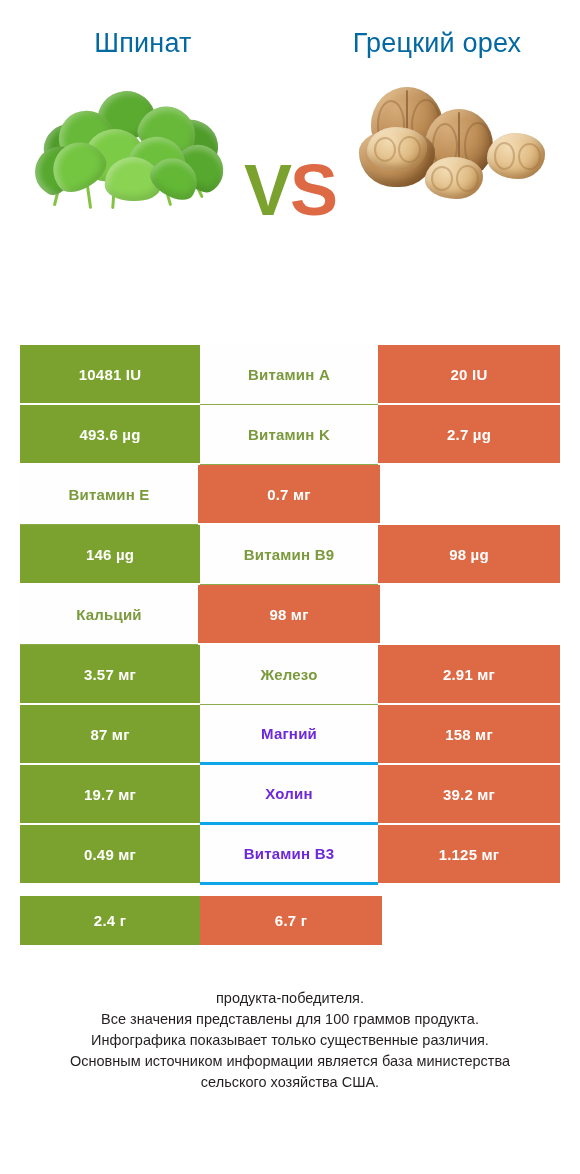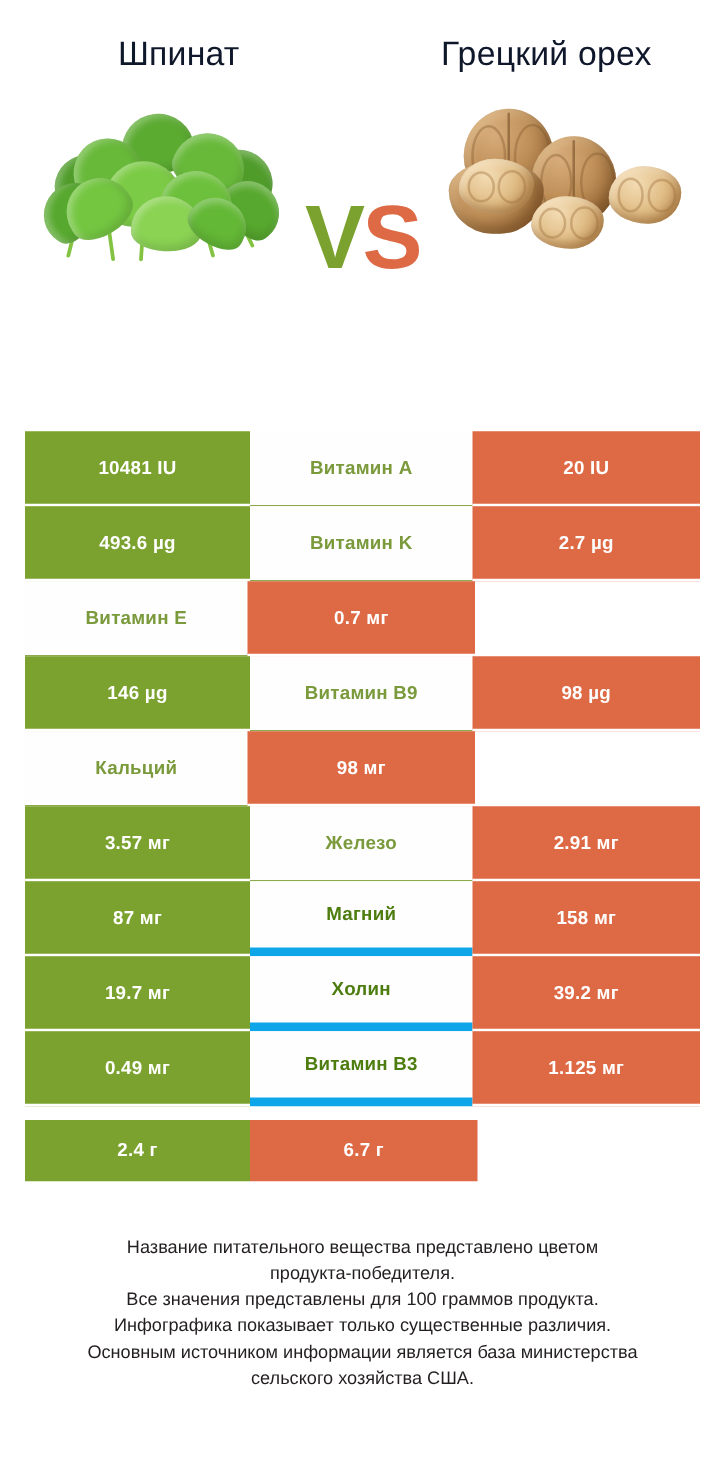--- a/index.html
+++ b/index.html
@@ -25,21 +25,21 @@
     padding: 26px 18px 0 18px;
     align-items: flex-start;
   }
   .title-cell {
     width: 50%;
     text-align: center;
     font-size: 27px;
     line-height: 34px;
     font-weight: 400;
     letter-spacing: 0.2px;
-    color: #0f172a;
+    color: #0369a1;
   }
   .title-left  { padding-right: 26px; }
   .title-right { padding-left: 18px; }
 
   
   .hero {
     position: relative;
     width: 580px;
     height: 160px;
     margin-top: 6px;
@@ -162,21 +162,21 @@
     background: #fefefe;
     text-align: center;
   }
   .cell-right {
     width: 182px;
     background: #DE6A45;
     color: #ffffff;
     border-bottom: 2px solid #ffffff;
   }
   .row.green-win .cell-mid { color: #7A9A3C; border-bottom: 1px solid #8CA94B; }
-  .row.orange-win .cell-mid { color: #4d7c0f; border-bottom: 7px solid #0ea5e9; }
+  .row.orange-win .cell-mid { color: #6d28d9; border-bottom: 3px solid #0ea5e9; }
   .row:last-child .cell-left,
   .row:last-child .cell-right { border-bottom: none; margin-top: 11px; }
 
   
   .footnote {
     position: absolute;
     left: 0;
     right: 0;
     top: 988px;
     padding: 0 22px;
@@ -309,19 +309,18 @@
       <div class="cell cell-mid">Витамин B3</div>
       <div class="cell cell-right">1.125 мг</div>
     </div>
     <div class="row orange-win">
       <div class="cell cell-left">2.4 г</div>
       <div class="cell cell-right">6.7 г</div>
     </div>
   </div>
 
 <div class="footnote">
-  <p>Название питательного вещества представлено цветом</p>
   <p>продукта-победителя.</p>
   <p>Все значения представлены для 100 граммов продукта.</p>
   <p>Инфографика показывает только существенные различия.</p>
   <p>Основным источником информации является база министерства</p>
   <p>сельского хозяйства США.</p>
 </div>
 
 </body></html>

